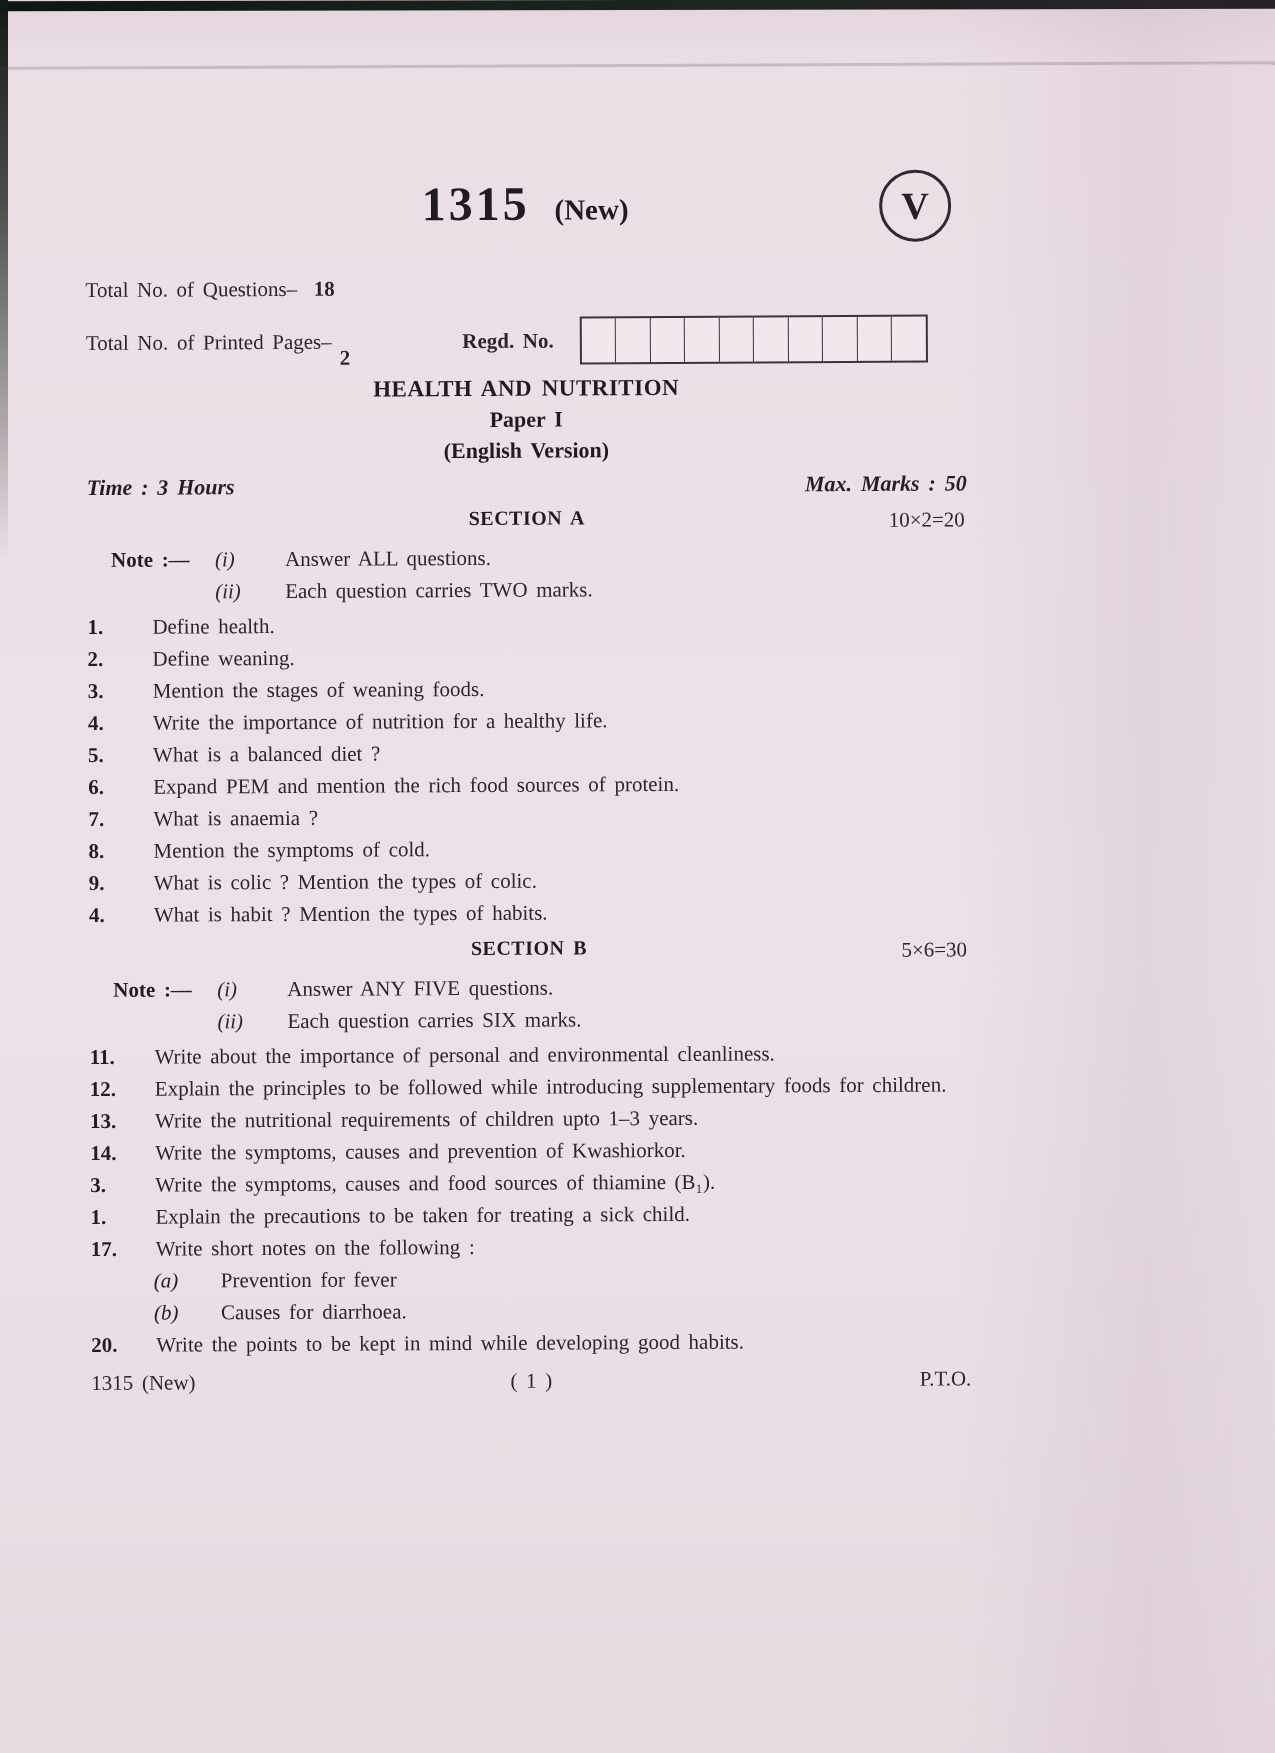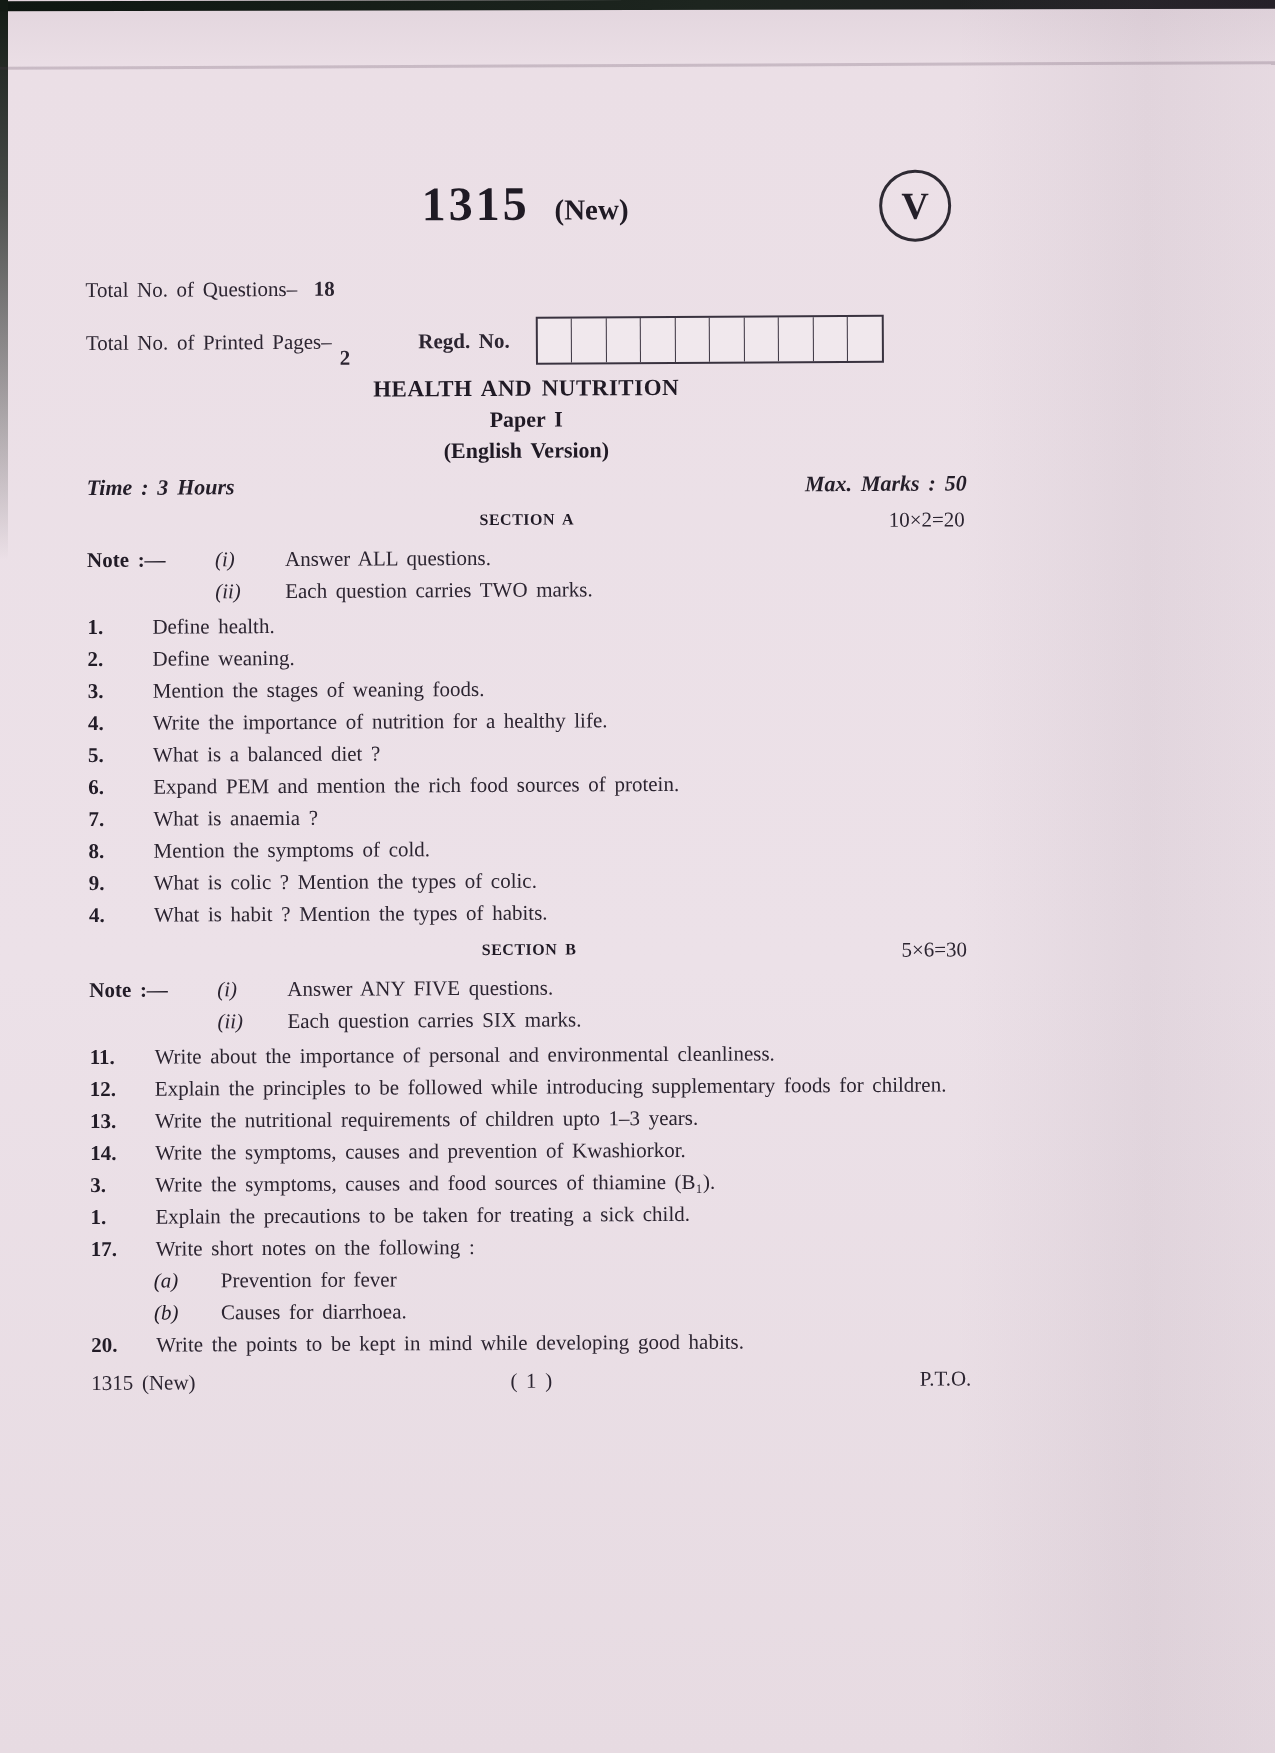--- a/index.html
+++ b/index.html
@@ -52,38 +52,38 @@
     position: absolute; right: 14px; top: -4px;
     width: 72px; height: 72px; border: 3px solid #2e2a33; border-radius: 50%;
     display: flex; align-items: center; justify-content: center;
     background: rgba(255,255,255,0.05);
   }
   .badge span { font-size: 38px; font-weight: bold; color: #241f29; }
   .row-tq { margin-top: 40px; line-height: 28px; }
   .lbl { font-size: 21px; }
   .val { font-weight: bold; margin-left: 8px; margin-top: 32px; }
   .row-pages { margin-top: 14px; display: flex; align-items: center; height: 50px; }
-  .regd { font-weight: bold; margin-left: 68px; }
+  .regd { font-weight: bold; margin-left: 112px; }
   .regd-grid {
     margin-left: 26px; display: flex;
     width: 348px; height: 48px;
     border: 2px solid #39323f; background: rgba(255,255,255,0.28);
   }
   .regd-cell { flex: 1; border-right: 1px solid #39323f; }
   .regd-cell:last-child { border-right: none; }
   .title { margin-top: 10px; text-align: center; font-weight: bold; font-size: 23px; color: #201a25; letter-spacing: 0.5px; }
   .paper-line { margin-top: 5px; text-align: center; font-weight: bold; font-size: 22px; color: #201a25; }
   .version-line { margin-top: 5px; text-align: center; font-weight: bold; font-size: 22px; color: #201a25; }
   .row-time { margin-top: 9px; display: flex; justify-content: space-between; font-weight: bold; font-style: italic; font-size: 22px; color: #241e29; }
   .sec-row { position: relative; margin-top: 7px; text-align: center; height: 30px; }
-  .sec-head { font-weight: bold; font-size: 16px; color: #201a25; letter-spacing: 0.5px; }
+  .sec-head { font-weight: bold; font-size: 20px; color: #201a25; letter-spacing: 0.5px; }
   .sec-marks { position: absolute; right: 2px; top: 4px; font-size: 21px; font-weight: normal; }
   .note-block { margin-top: 6px; }
   .note-row { display: grid; grid-template-columns: 128px 70px 1fr; line-height: 32px; }
-  .note-label { font-weight: bold; color: #221c27; }
+  .note-label { font-weight: bold; color: #221c27; margin-left: 24px; }
   .note-num { font-style: italic; }
   .q-block { margin-top: 3px; }
   .q-row { display: flex; line-height: 32px; }
   .q-num { flex: 0 0 65px; font-weight: bold; color: #221c27; }
   .q-text { flex: 1; text-align: justify; }
   .q-row.sub { padding-left: 63px; }
   .q-row.sub .q-num { flex: 0 0 67px; font-weight: normal; font-style: italic; }
   .footer-row { margin-top: 7px; display: flex; justify-content: space-between; line-height: 30px; }
   .footer-center { position: absolute; left: 0; right: 0; text-align: center; }
   .footer-row { position: relative; }

